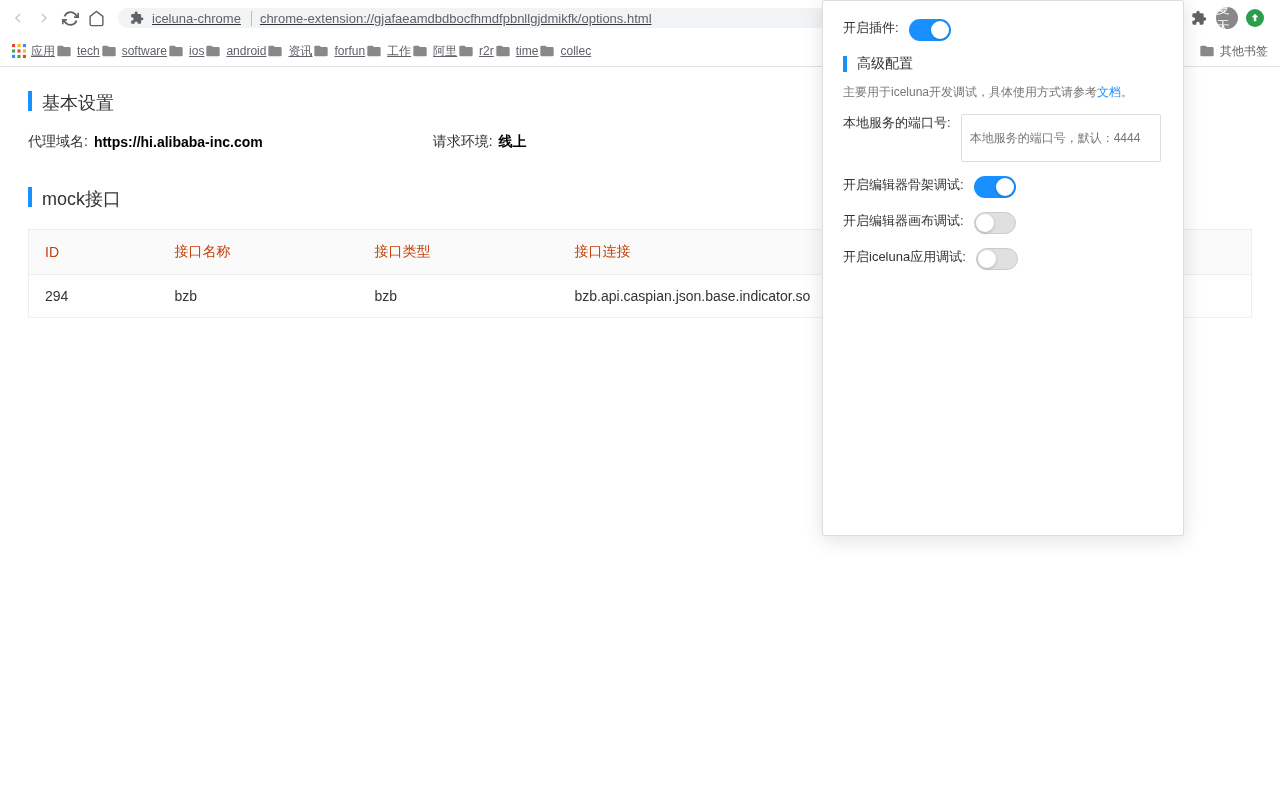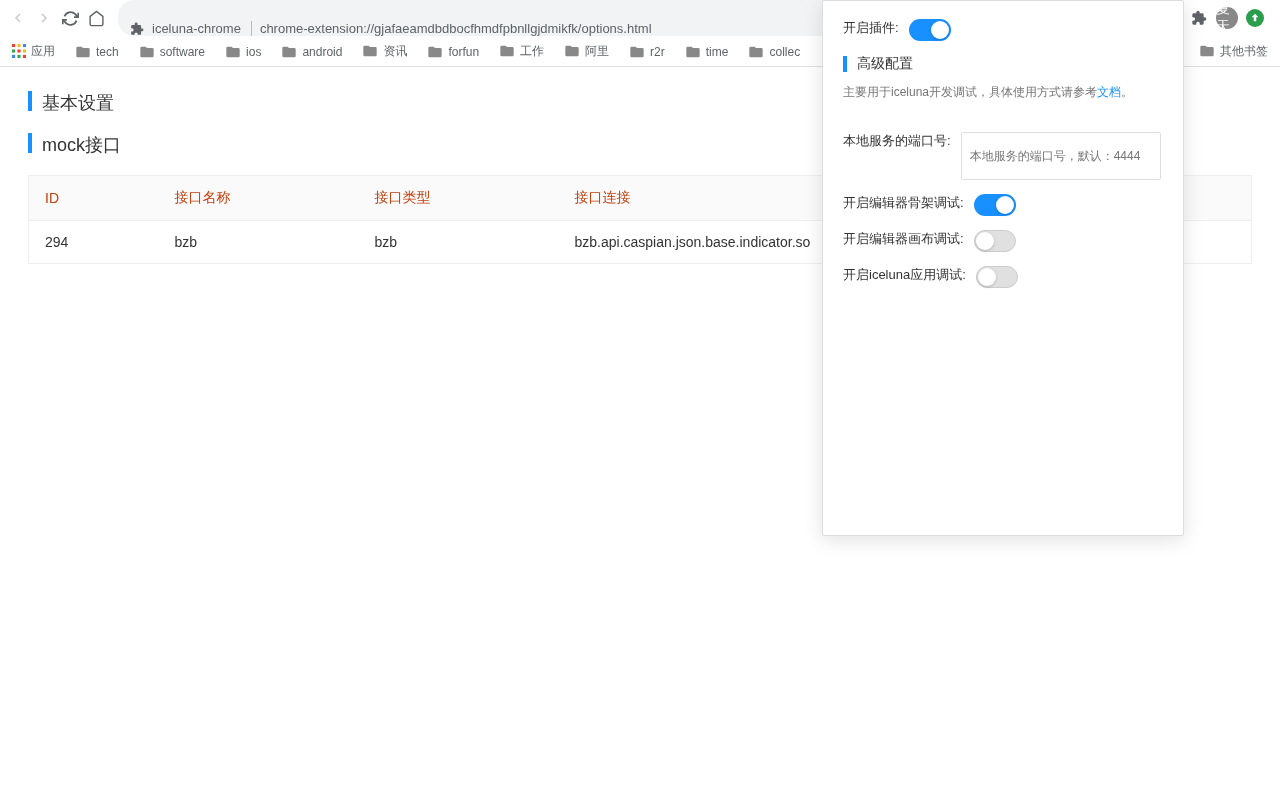--- a/index.html
+++ b/index.html
@@ -2,31 +2,31 @@
 <html><head>
   <meta charset="utf-8">
   <style>
     * { margin: 0; padding: 0; box-sizing: border-box; }
     body { font-family: -apple-system, "PingFang SC", "Microsoft YaHei", sans-serif; font-size: 14px; color: #333; background: #fff; }
     
     .browser-chrome { background: #fff; border-bottom: 1px solid #e0e0e0; }
     .toolbar { display: flex; align-items: center; padding: 4px 8px; gap: 6px; height: 36px; }
     .nav-btn { width: 20px; height: 20px; display: flex; align-items: center; justify-content: center; color: #888; cursor: pointer; }
     .nav-btn.disabled { color: #ccc; }
-    .url-bar { flex: 1; display: flex; align-items: flex-end; background: #f1f3f4; border-radius: 16px; height: 36px; padding: 0 12px; gap: 8px; margin: 0 6px; }
+    .url-bar { flex: 1; display: flex; align-items: center; background: #f1f3f4; border-radius: 16px; height: 20px; padding: 0 12px; gap: 8px; margin: 0 6px; text-decoration: underline; }
     .url-ext-icon { color: #5f6368; }
     .url-ext-name { color: #5f6368; font-size: 13px; border-right: 1px solid #bbb; padding-right: 10px; }
     .url-path { color: #5f6368; font-size: 13px; flex: 1; }
     .star-icon { color: #5f6368; }
     .ext-icons { display: flex; gap: 8px; align-items: center; padding-right: 8px; }
     .ext-icon { width: 18px; height: 18px; border-radius: 3px; display: flex; align-items: center; justify-content: center; font-size: 11px; color: #fff; position: relative; }
     .ext-icon.active { outline: 2px solid #c0d0f0; border-radius: 6px; padding: 2px; }
     
     .bookmarks-bar { display: flex; align-items: center; padding: 4px 12px; gap: 14px; height: 30px; font-size: 12px; color: #5f6368; }
-    .bookmarks-left { display: flex; align-items: flex-end; gap: 20px; flex: 1; }
+    .bookmarks-left { display: flex; align-items: flex-start; gap: 1px; flex: 1; text-decoration: underline; }
     .bookmark { display: flex; align-items: center; gap: 5px; cursor: pointer; }
     .folder-icon { color: #888; }
     .apps-icon { width: 14px; height: 14px; }
     
     .page-content { padding: 24px 28px; position: relative; }
     
     .section-header { display: flex; align-items: flex-start; margin-bottom: 18px; }
     .section-bar { width: 4px; height: 20px; background: #1890ff; margin-right: 10px; }
     .section-title { font-size: 18px; font-weight: 500; color: #333; }
     
@@ -40,21 +40,21 @@
     .table thead { background: #fafafa; }
     .table th { font-weight: 500; color: #c2410c; }
     .table td { color: #333; }
     
     .popup { position: absolute; top: 0; right: 96px; width: 362px; background: #fff; border: 1px solid #ddd; border-radius: 2px; box-shadow: 0 4px 20px rgba(0,0,0,0.12); padding: 18px 20px; height: 536px; }
     .popup-row { display: flex; gap: 10px; margin-bottom: 14px; font-size: 13px; }
     .popup-row label { color: #333; }
     .popup-section { display: flex; align-items: center; margin: 12px 0 10px; }
     .popup-section .section-bar { height: 16px; }
     .popup-section .section-title { font-size: 14px; font-weight: 500; }
-    .popup-desc { font-size: 12px; color: #777; margin-bottom: 30px; line-height: 1.6; }
+    .popup-desc { font-size: 12px; color: #777; margin-bottom: 12px; line-height: 1.6; }
     .popup-desc a { color: #1890ff; text-decoration: none; }
     .popup-input { border: 1px solid #ddd; border-radius: 2px; padding: 16px 8px; font-size: 12px; width: 200px; }
     
     .toggle { width: 42px; height: 22px; border-radius: 11px; position: relative; cursor: pointer; transition: background 0.2s; }
     .toggle.on { background: #1890ff; }
     .toggle.off { background: #e0e0e0; border: 1px solid #ccc; }
     .toggle-knob { width: 18px; height: 18px; background: #fff; border-radius: 50%; position: absolute; top: 2px; box-shadow: 0 1px 3px rgba(0,0,0,0.2); }
     .toggle.on .toggle-knob { right: 2px; }
     .toggle.off .toggle-knob { left: 1px; top: 1px; }
     
@@ -229,20 +229,30 @@
     </div>
   </div>
 </div>
 
 <div class="page-content">
   <div class="section-header">
     <div class="section-bar"></div>
     <div class="section-title">基本设置</div>
   </div>
 
+  <div class="settings-row">
+    <div class="setting-item">
+      <span class="setting-label">代理域名:</span>
+      <span class="setting-value">https://hi.alibaba-inc.com</span>
+    </div>
+    <div class="setting-item" style="margin-left:130px">
+      <span class="setting-label">请求环境:</span>
+      <span class="setting-value">线上</span>
+    </div>
+  </div>
 
   <div class="section-header">
     <div class="section-bar"></div>
     <div class="section-title">mock接口</div>
   </div>
 
   <table class="table">
     <thead>
       <tr>
         <th style="width:130px">ID</th>

